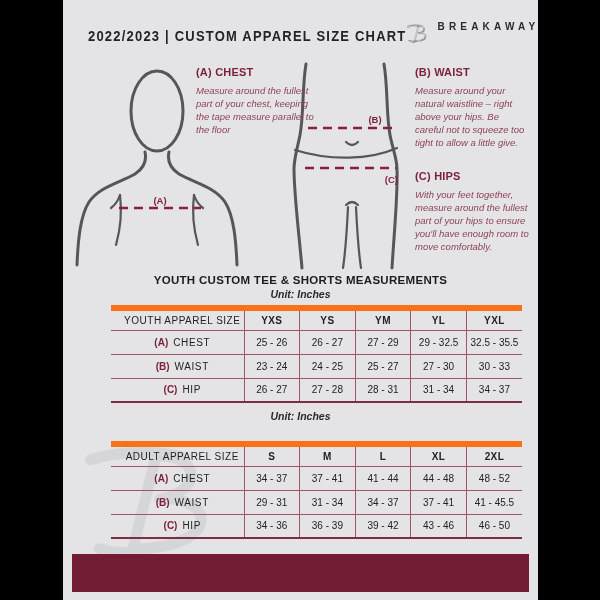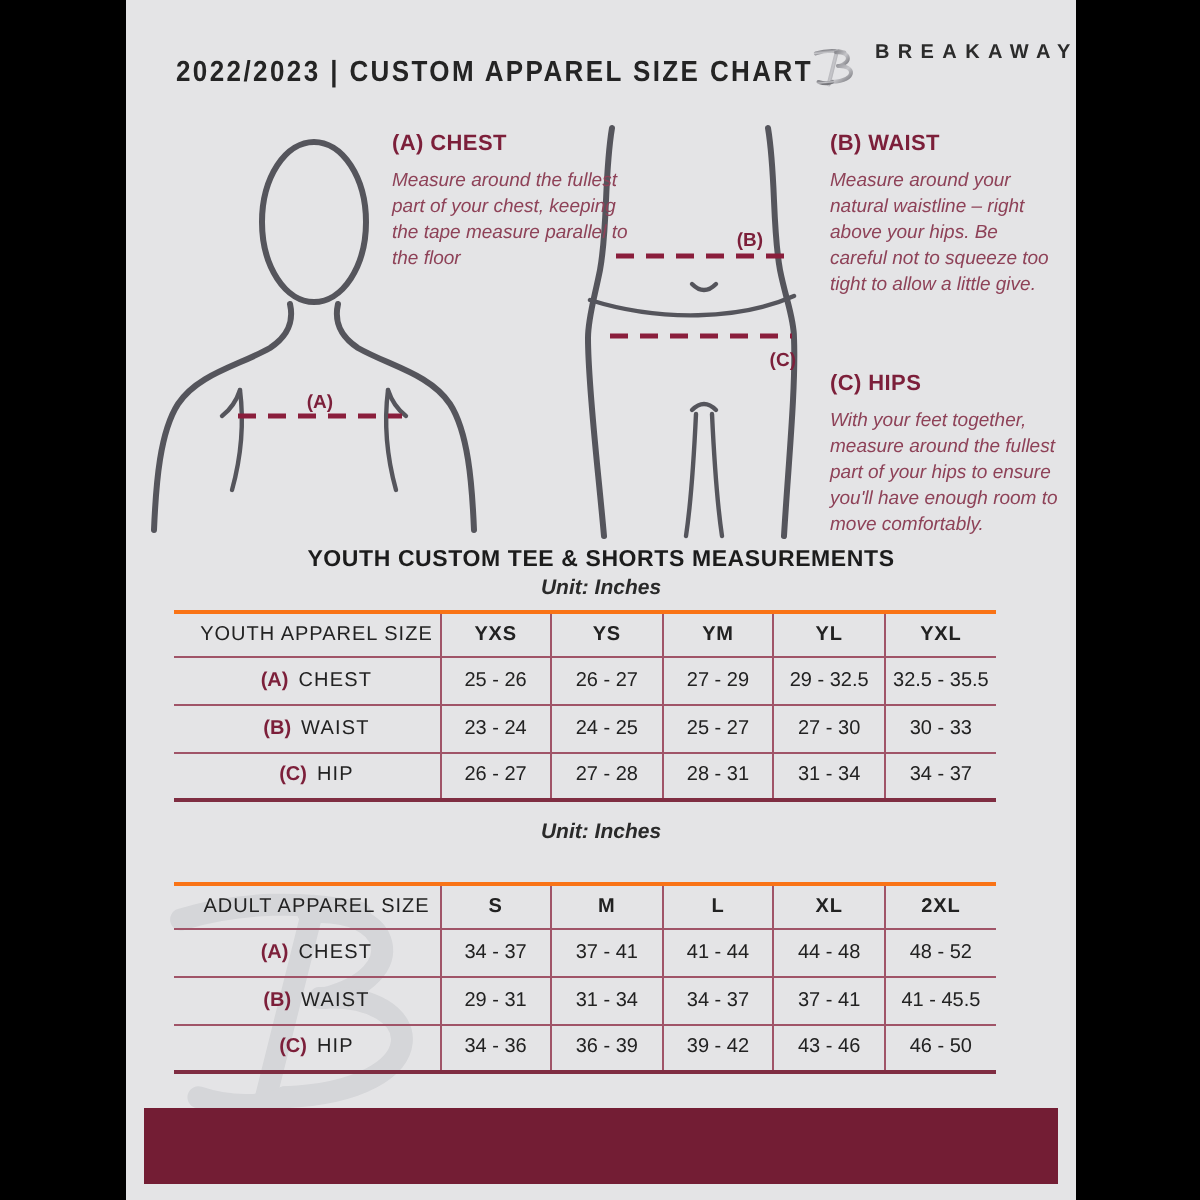--- a/index.html
+++ b/index.html
@@ -16,32 +16,32 @@
   .brand { display:flex; align-items:flex-start; gap:7px; }
   .brand-name { font-size:10px; font-weight:700; letter-spacing:4.2px; color:#2b2b2b; }
 
   
   .figures { position:absolute; top:58px; left:0; width:475px; height:214px; z-index:2; }
   .guide-block { position:absolute; }
   .guide-h { font-size:11px; font-weight:800; color:#7c1f3a; letter-spacing:.2px; }
   .guide-p { margin-top:6px; font-size:9.5px; font-style:italic; color:#8e4258; line-height:1.38; }
   .blk-chest { left:133px; top:8px;  width:124px; }
   .blk-waist { left:352px; top:8px;  width:113px; }
-  .blk-hips  { left:352px; top:128px; width:119px; }
+  .blk-hips  { left:352px; top:112px; width:119px; }
   svg text.marker { font-family:"Liberation Sans", sans-serif; font-size:9.5px; font-weight:bold; fill:#7c1f3a; }
 
   
   .tbl-head { position:absolute; left:0; width:475px; text-align:center; z-index:2; }
   .tbl-title { font-size:11.5px; font-weight:700; color:#1c1c1c; letter-spacing:.3px; }
   .tbl-unit  { margin-top:2px; font-size:10.5px; font-style:italic; font-weight:600; color:#2a2a2a; }
   .youth-head { top:274px; } .adult-head { top:408px; }
 
   
-  table.size { position:absolute; left:24px; width:411px; border-collapse:collapse; table-layout:fixed; z-index:2;
-               border-top:2px solid #f97316; border-bottom:2.4px solid #7f2d42; background:transparent; }
+  table.size { position:absolute; left:48px; width:411px; border-collapse:collapse; table-layout:fixed; z-index:2;
+               border-top:6px solid #f97316; border-bottom:2.4px solid #7f2d42; background:transparent; }
   .youth-tbl { top:305px; } .adult-tbl { top:441px; }
   table.size col.c-label { width:133px; }
   table.size td { font-size:10px; color:#222; text-align:center; vertical-align:middle; height:24px; }
   table.size tr.hrow td { height:22px; }
   table.size td:not(:first-child) { border-left:1.4px solid #a05468; }
   table.size tr + tr td { border-top:1.4px solid #a05468; }
   td.lbl { text-align:left; padding-left:10px; }
   .size-lbl { font-size:10px; letter-spacing:.5px; color:#222; }
   .colhdr { font-weight:700; font-size:10.5px; letter-spacing:.4px; color:#1d1d1d; }
   .rowkey { font-weight:800; color:#7c1f3a; }

